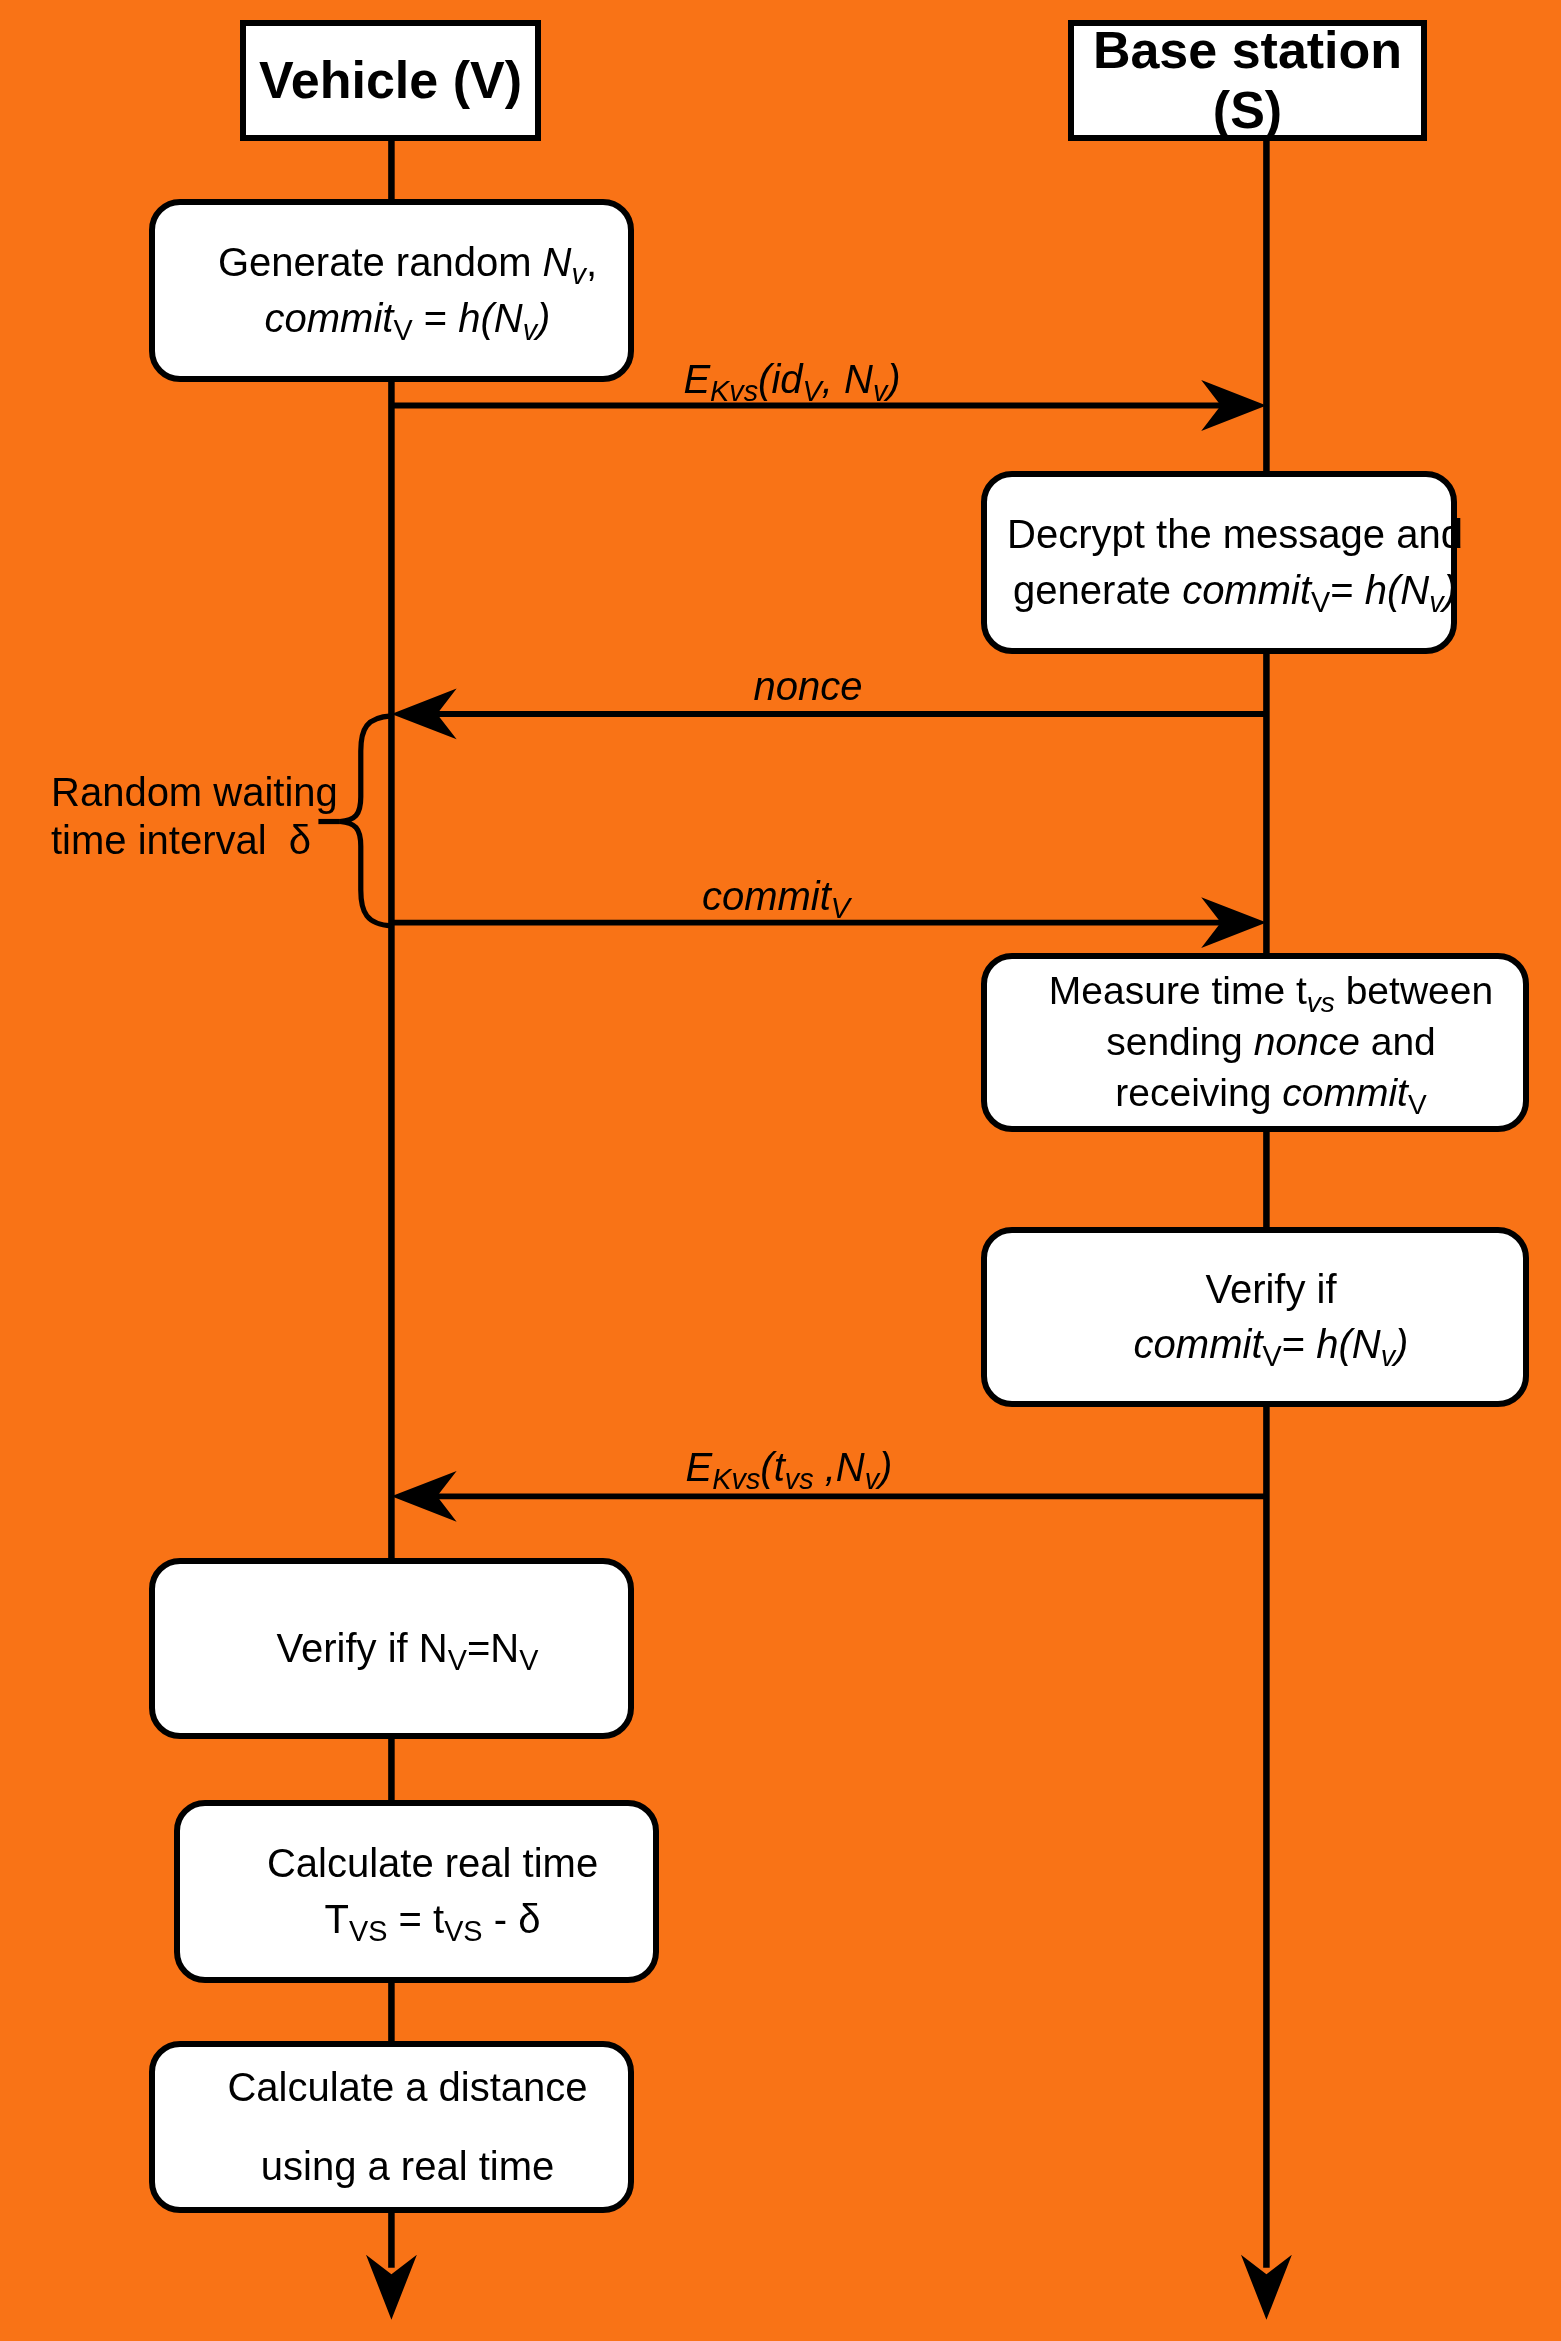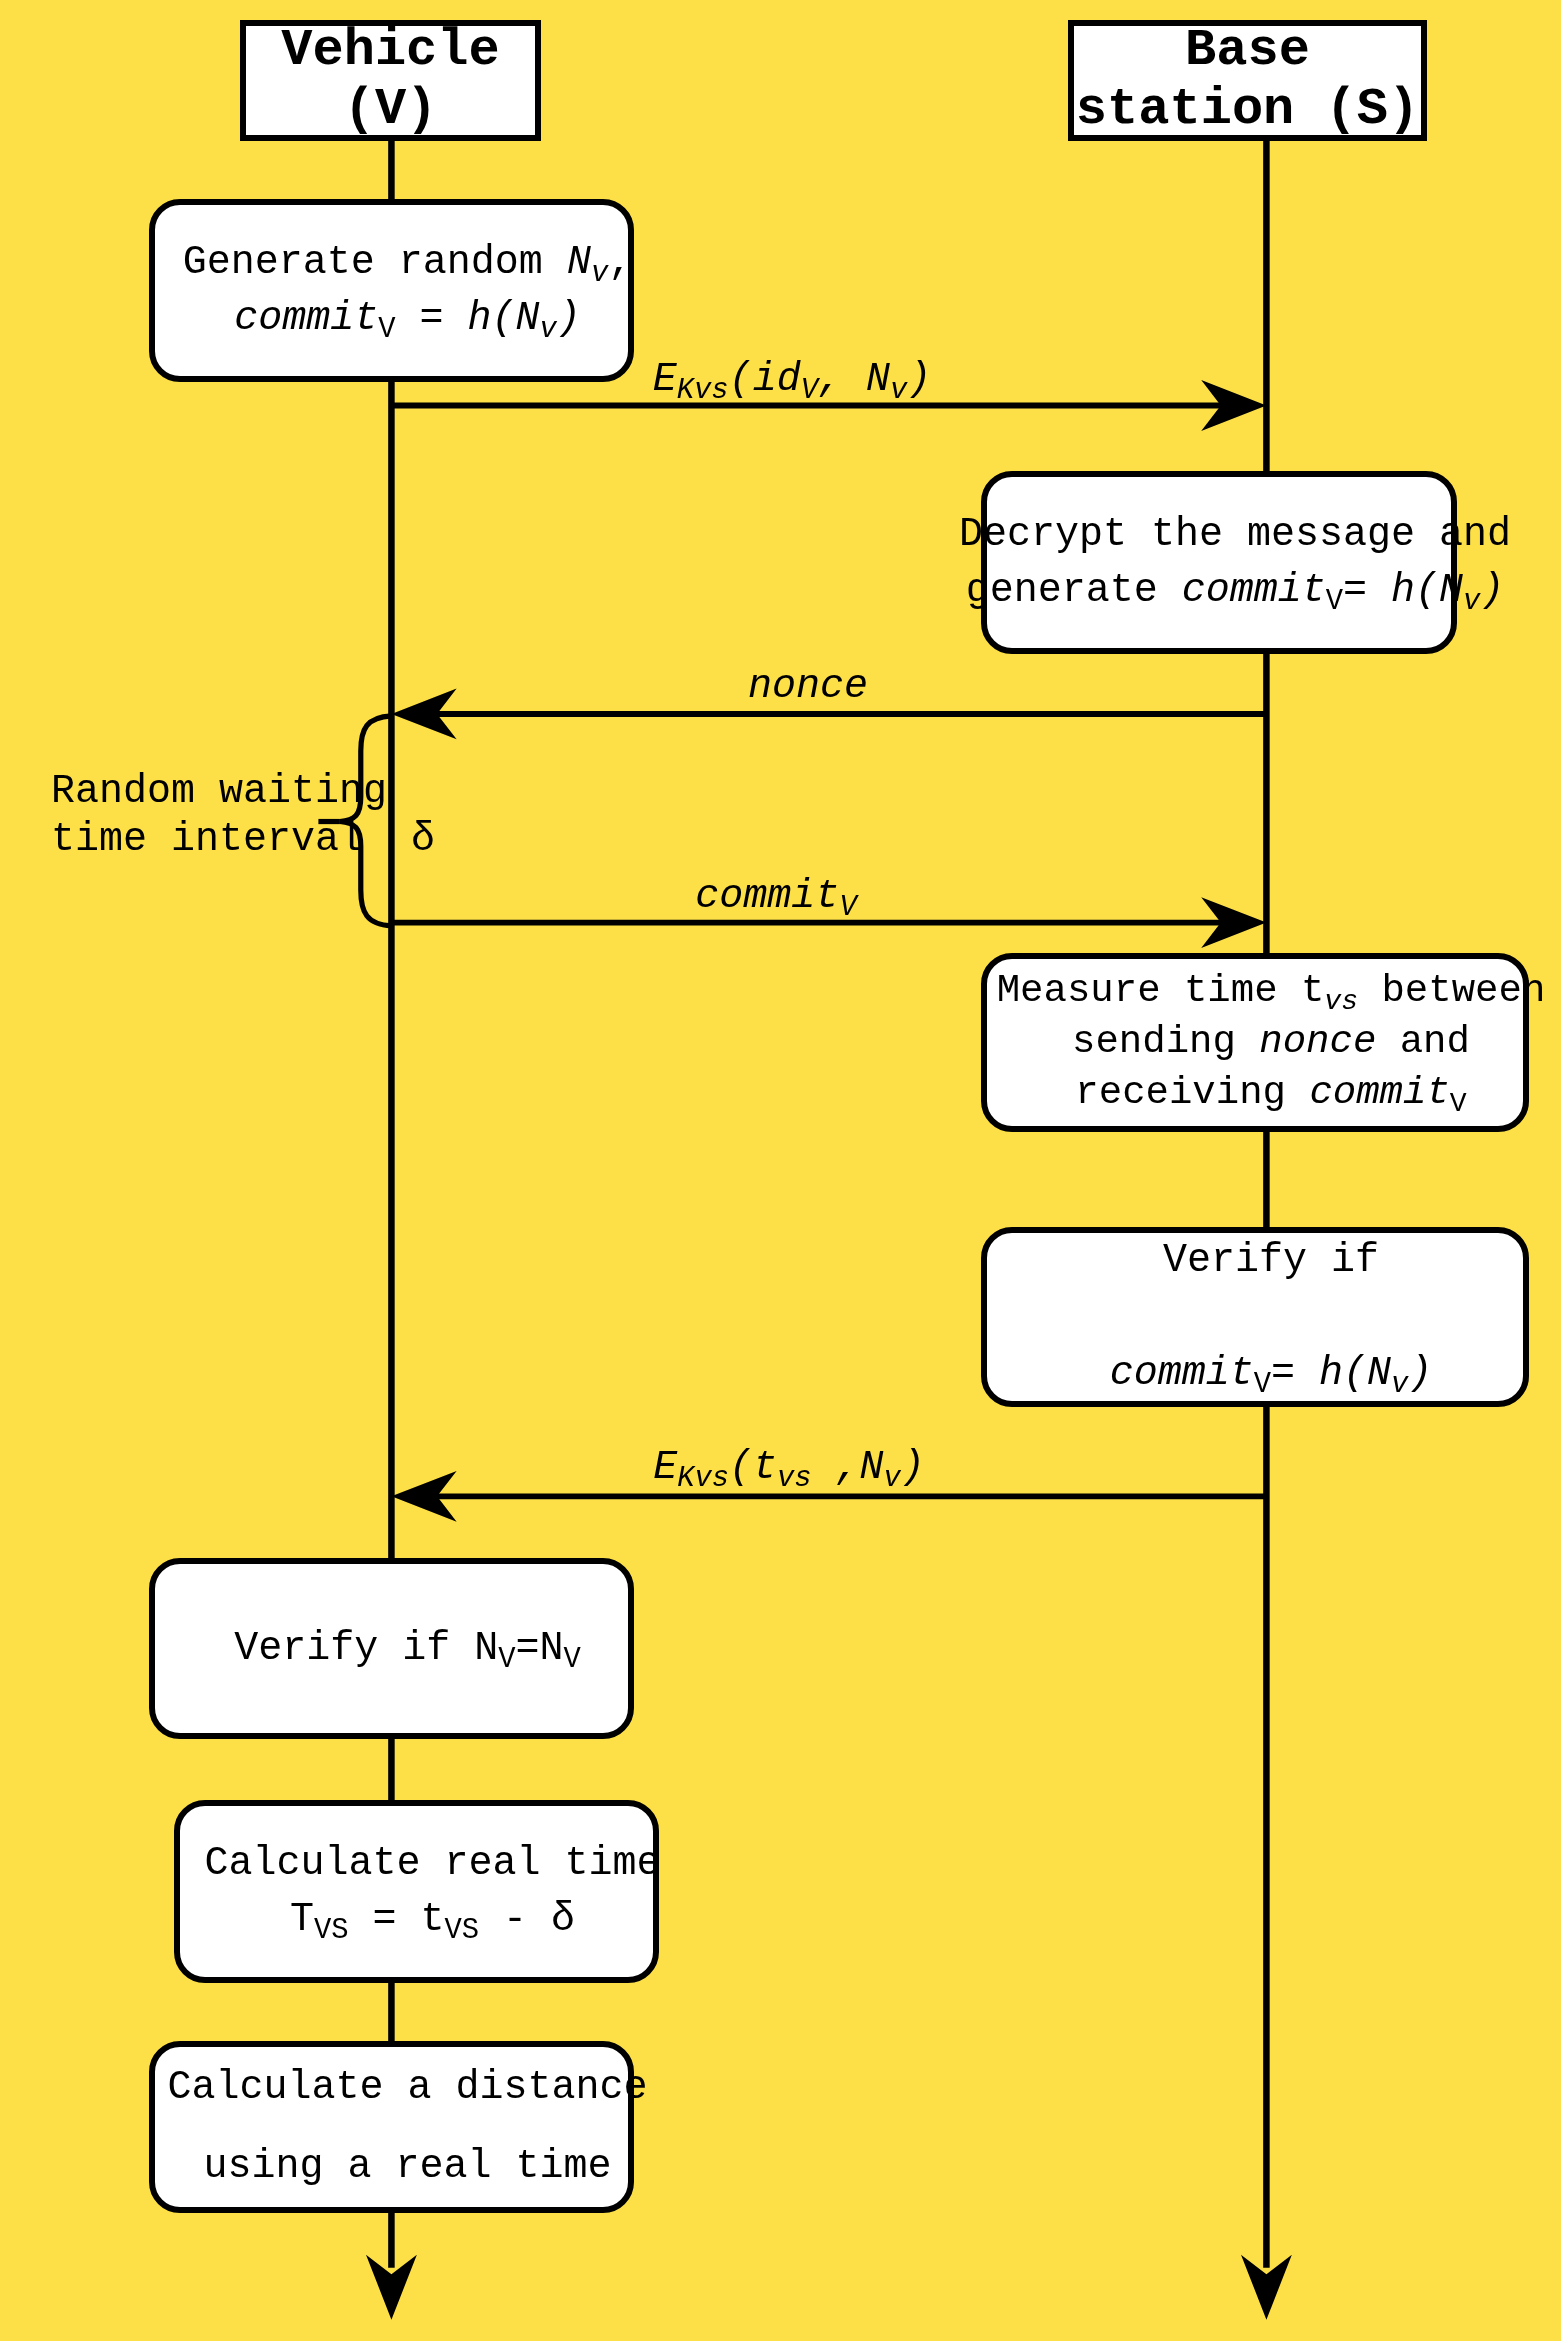--- a/index.html
+++ b/index.html
@@ -1,20 +1,20 @@
 <!DOCTYPE html>
 <html style="font-size:10.4px"><head>
 <meta charset="utf-8">
 <style>
   html,body{margin:0;padding:0;background:#fff;}
   .canvas{
     position:relative;
     width:1562px;height:2342px;
-    background:#fde047;
-    font-family:Liberation Mono, monospace;
+    background:#f97316;
+    font-family:Liberation Sans, sans-serif;
     color:#000;
     overflow:hidden;
   }
   .layer{position:absolute;left:0;top:0;width:1562px;height:2342px;}
   .abox{
     position:absolute;box-sizing:border-box;
     border:6.5px solid #000;background:#fff;
     display:flex;align-items:center;justify-content:center;
     font-size:52px;font-weight:bold;
     text-align:center;
@@ -99,21 +99,21 @@
       <div class="tline"><span>Decrypt the message and</span></div>
       <div class="tline"><span>generate </span><span class="it">commit</span><sub>V</sub><span>= </span><span class="it">h(N</span><sub class="it">v</sub><span class="it">)</span></div>
     </div>
 
   <div class="pbox lines-3" style="left:981px;top:953px;width:548px;height:179px;">
       <div class="tline"><span>Measure time t</span><sub class="it">vs</sub><span> between</span></div>
       <div class="tline"><span>sending </span><span class="it">nonce</span><span> and</span></div>
       <div class="tline"><span>receiving </span><span class="it">commit</span><sub>V</sub></div>
     </div>
 
-  <div class="pbox" style="left:981px;top:1227px;width:548px;height:180px;justify-content:space-between;">
+  <div class="pbox" style="left:981px;top:1227px;width:548px;height:180px;">
       <div class="tline"><span>Verify if</span></div>
       <div class="tline"><span class="it">commit</span><sub>V</sub><span>= </span><span class="it">h(N</span><sub class="it">v</sub><span class="it">)</span></div>
     </div>
 
   <div class="mlabel" style="left:792px;top:357px;"><span class="it">E</span><sub class="it">Kvs</sub><span class="it">(id</span><sub>V</sub><span class="it">, N</span><sub class="it">v</sub><span class="it">)</span></div>
 
   <div class="mlabel" style="left:808px;top:664px;"><span class="it">nonce</span></div>
 
   <div class="mlabel" style="left:776px;top:874px;"><span class="it">commit</span><sub>V</sub></div>
 

